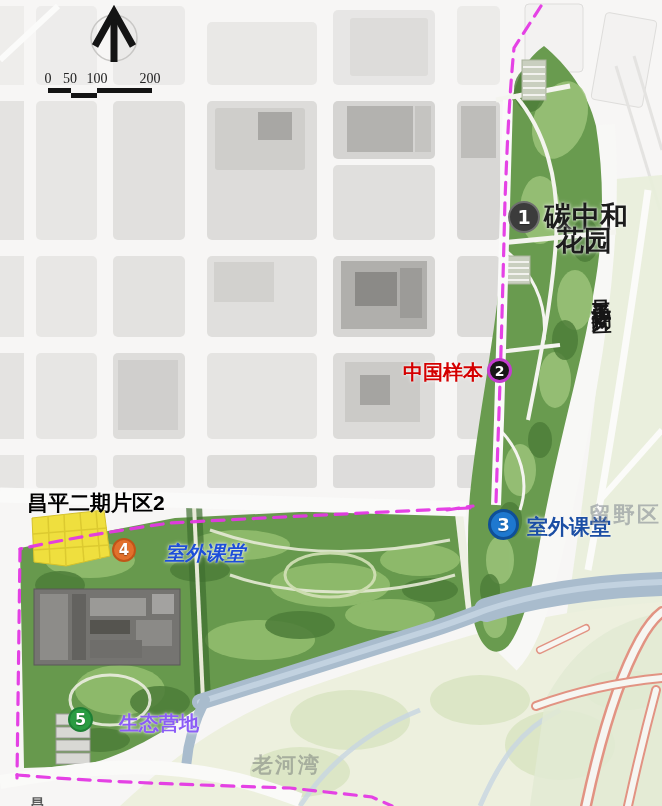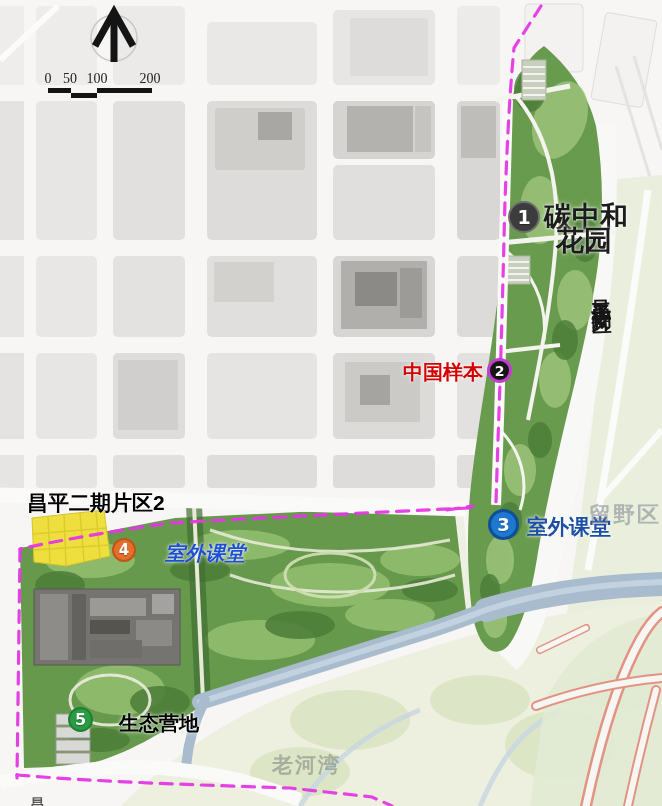--- a/index.html
+++ b/index.html
@@ -19,21 +19,21 @@
     text-shadow:0 0 2px rgba(255,255,255,.9),0 0 4px rgba(255,255,255,.7);}
   .lbl-district2{position:absolute;left:27px;top:489px;font-size:21px;font-weight:600;color:#000000;
     text-shadow:0 0 2px rgba(255,255,255,.8);}
   .lbl-district1{position:absolute;left:591px;top:284px;height:190px;
     writing-mode:vertical-rl;text-orientation:upright;font-size:20px;font-weight:600;
     color:#161616;letter-spacing:3px;transform:rotate(-2deg);}
   .lbl-phase1{position:absolute;left:257px;top:556px;font-size:21px;font-weight:bold;
     color:rgba(255,255,255,.82);letter-spacing:1px;}
   .lbl-liuye{position:absolute;left:589px;top:500px;font-size:22px;font-weight:600;
     color:rgba(124,131,140,.55);letter-spacing:2px;}
-  .lbl-laohewan{position:absolute;left:272px;top:751px;font-size:21px;font-weight:600;
+  .lbl-laohewan{position:absolute;left:252px;top:751px;font-size:21px;font-weight:600;
     color:rgba(122,128,124,.55);letter-spacing:2px;}
   .lbl-corner{position:absolute;left:30px;top:795px;font-size:15px;color:#5a5a5a;font-weight:bold;}
   .ml1{left:544px;top:205px;width:68px;text-align:right;font-size:28px;line-height:24px;}
   .ml2{left:391px;top:359px;width:92px;text-align:right;font-size:20px;}
   .ml3{left:527px;top:513px;font-size:21px;}
   .ml4{left:165px;top:540px;font-size:20px;}
   .ml5{left:119px;top:710px;font-size:20px;}
 </style>
 </head>
 <body>
@@ -298,21 +298,21 @@
 <span class="badge" style="left: 112px; top: 538px; width: 24px; height: 24px; border-width: 2px; font-size: 15px; background: rgb(226, 112, 44); border-color: rgb(192, 85, 24);">4</span>
 <span class="badge" style="left: 68px; top: 707px; width: 25px; height: 25px; border-width: 2px; font-size: 16px; background: rgb(42, 156, 66); border-color: rgb(30, 127, 53);">5</span>
 
 <div class="mlabel ml1" style="color: rgb(28, 28, 28);">
   <div>碳中和</div>
   <div>花园</div>
 </div>
 <div class="mlabel ml2" style="color: rgb(212, 0, 0);">中国样本</div>
 <div class="mlabel ml3" style="color: rgb(27, 78, 164);">室外课堂</div>
 <div class="mlabel ml4" style="color: #1d4ed8; font-style: italic;">室外课堂</div>
-<div class="mlabel ml5" style="color: #000000;">生态营地</div>
+<div class="mlabel ml5" style="color: #8b5cf6;">生态营地</div>
 
 <div class="lbl-district2">昌平二期片区2</div>
 <div class="lbl-district1">昌平二期片区1</div>
 <div class="lbl-liuye">留野区</div>
 <div class="lbl-laohewan">老河湾</div>
 <div class="lbl-corner">昌</div>
 
 </div>
 
 </body></html>

